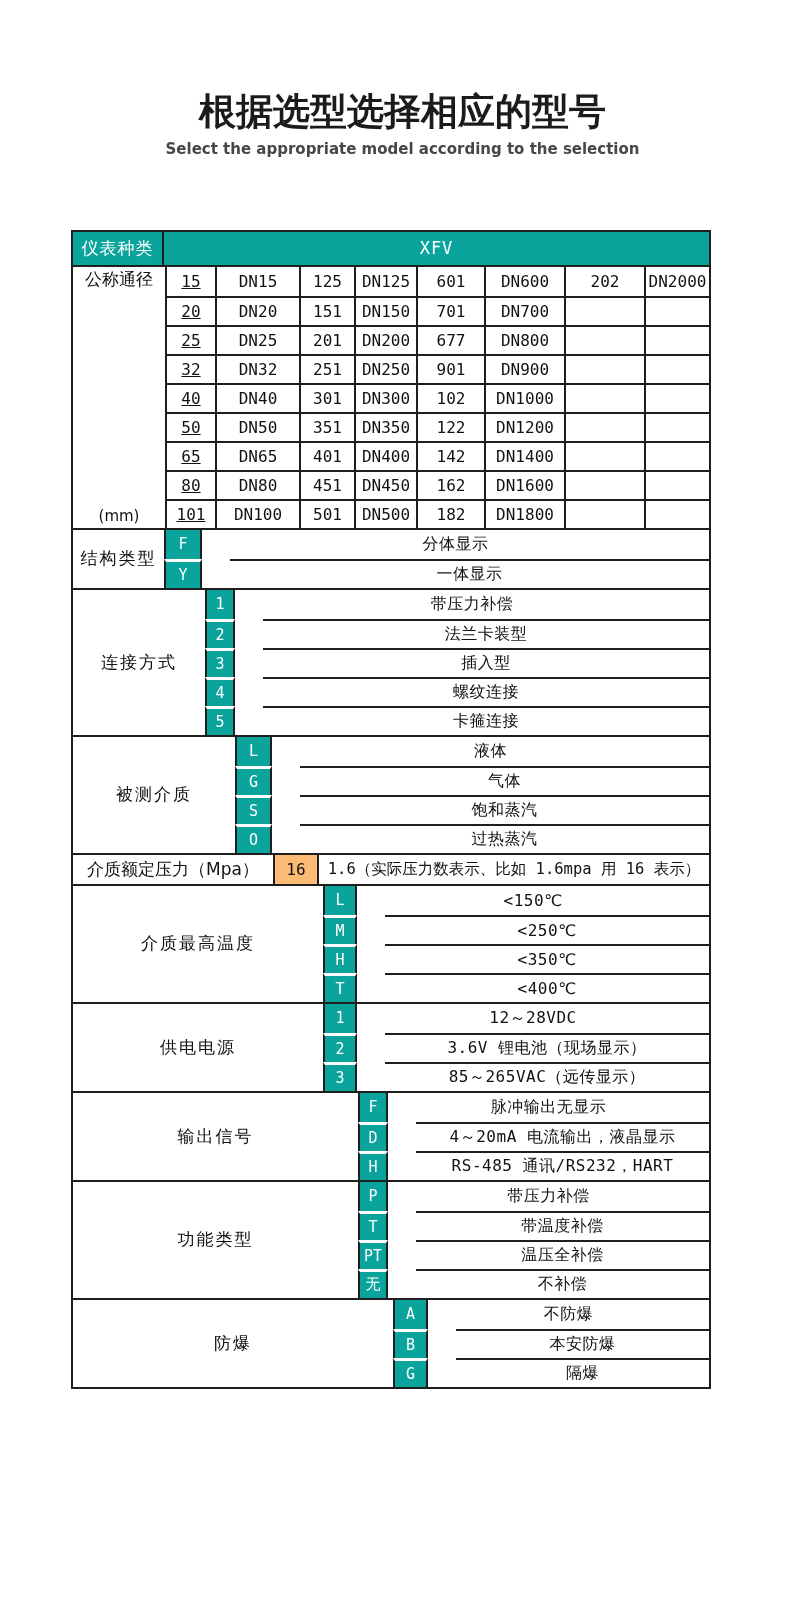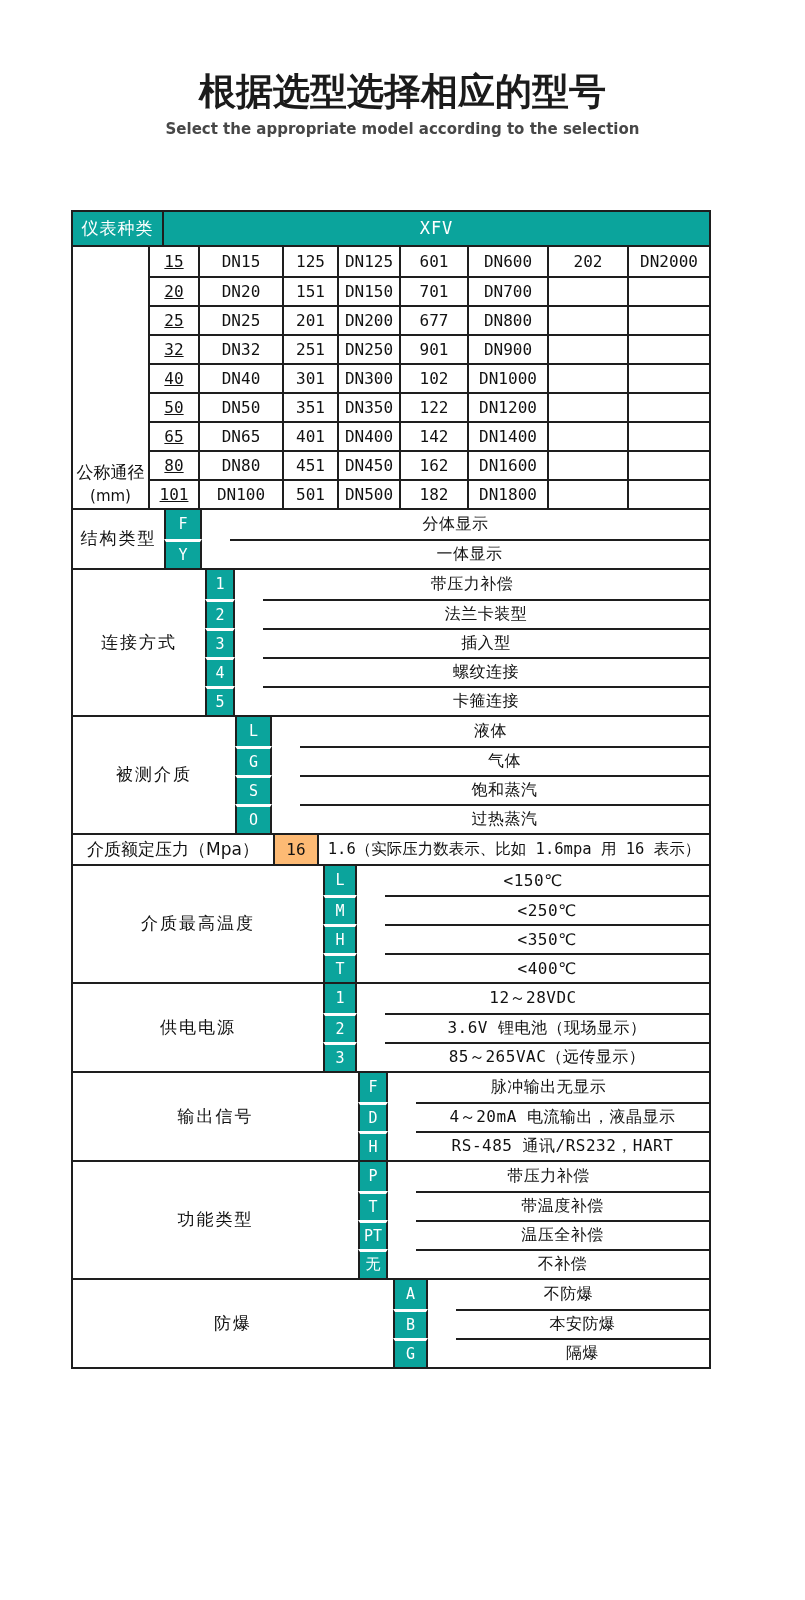--- a/index.html
+++ b/index.html
@@ -3,21 +3,21 @@
 <meta charset="utf-8">
 <style>
   * { box-sizing: border-box; }
   html, body {
     margin: 0; padding: 0;
     width: 805px; height: 1600px;
     background: #ffffff;
     overflow: hidden;
     font-family: "DejaVu Sans Mono", "DejaVu Sans", monospace;
   }
-  .page { padding-top: 69px; }
+  .page { padding-top: 89px; }
 
   .title {
     margin: 0;
     text-align: center;
     font-family: "DejaVu Sans", sans-serif;
     font-size: 37px;
     font-weight: bold;
     color: #1b1b1b;
     line-height: 1.25;
   }
@@ -47,24 +47,24 @@
     display: flex; align-items: center; justify-content: center;
     font-size: 17px;
     letter-spacing: 1px;
   }
   .header-row .hlabel { width: 91px; border-right: 2px solid var(--bd, #1e1e1e); }
   .header-row .hvalue { flex: 1; }
 
   
   .dn-section { display: flex; border-top: 2px solid var(--bd, #1e1e1e); }
   .dn-label {
-    width: 77px;
+    width: 94px;
     border-right: 2px solid var(--bd, #1e1e1e);
     display: flex; flex-direction: column;
-    align-items: center; justify-content: flex-end;
+    align-items: center; justify-content: space-between;
     font-family: "DejaVu Sans", sans-serif;
     font-size: 17px; line-height: 1.5;
   }
   .dn-label .sub { font-size: 15px; }
   .dn-grid {
     flex: 1;
     display: grid;
     grid-template-columns: 48px 84px 55px 62px 68px 80px 80px 1fr;
     grid-auto-rows: 29px;
   }

